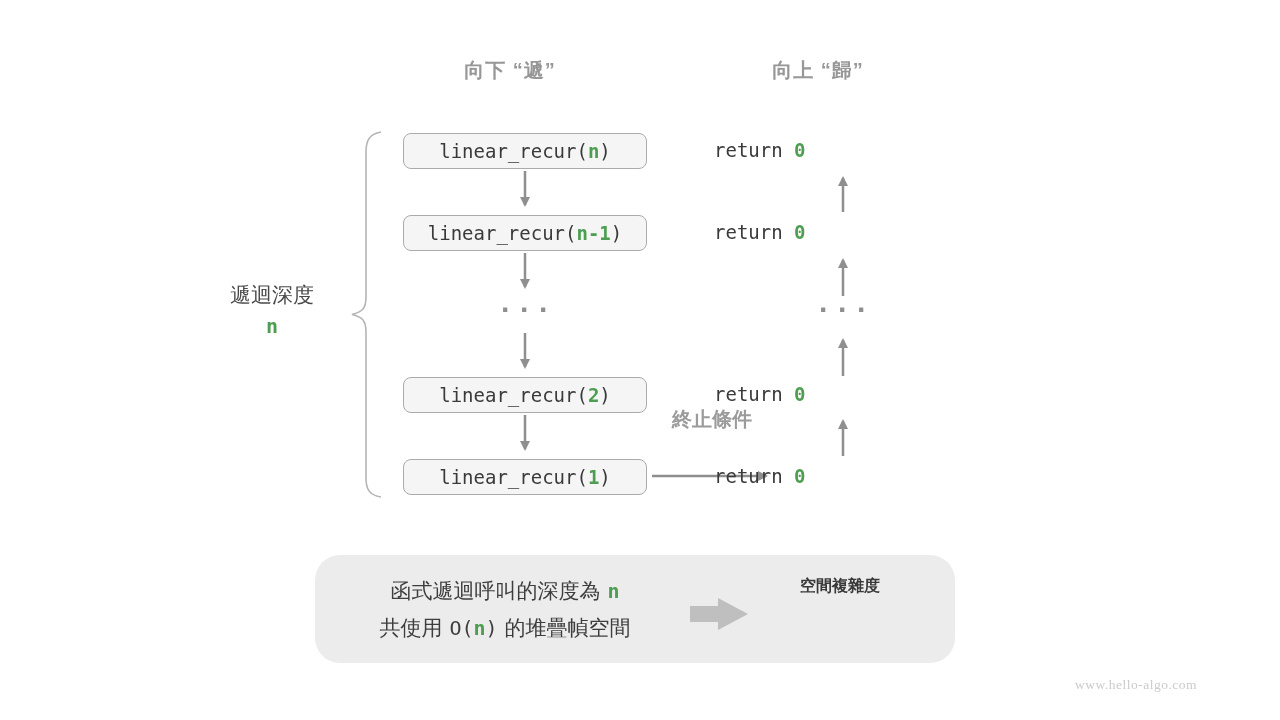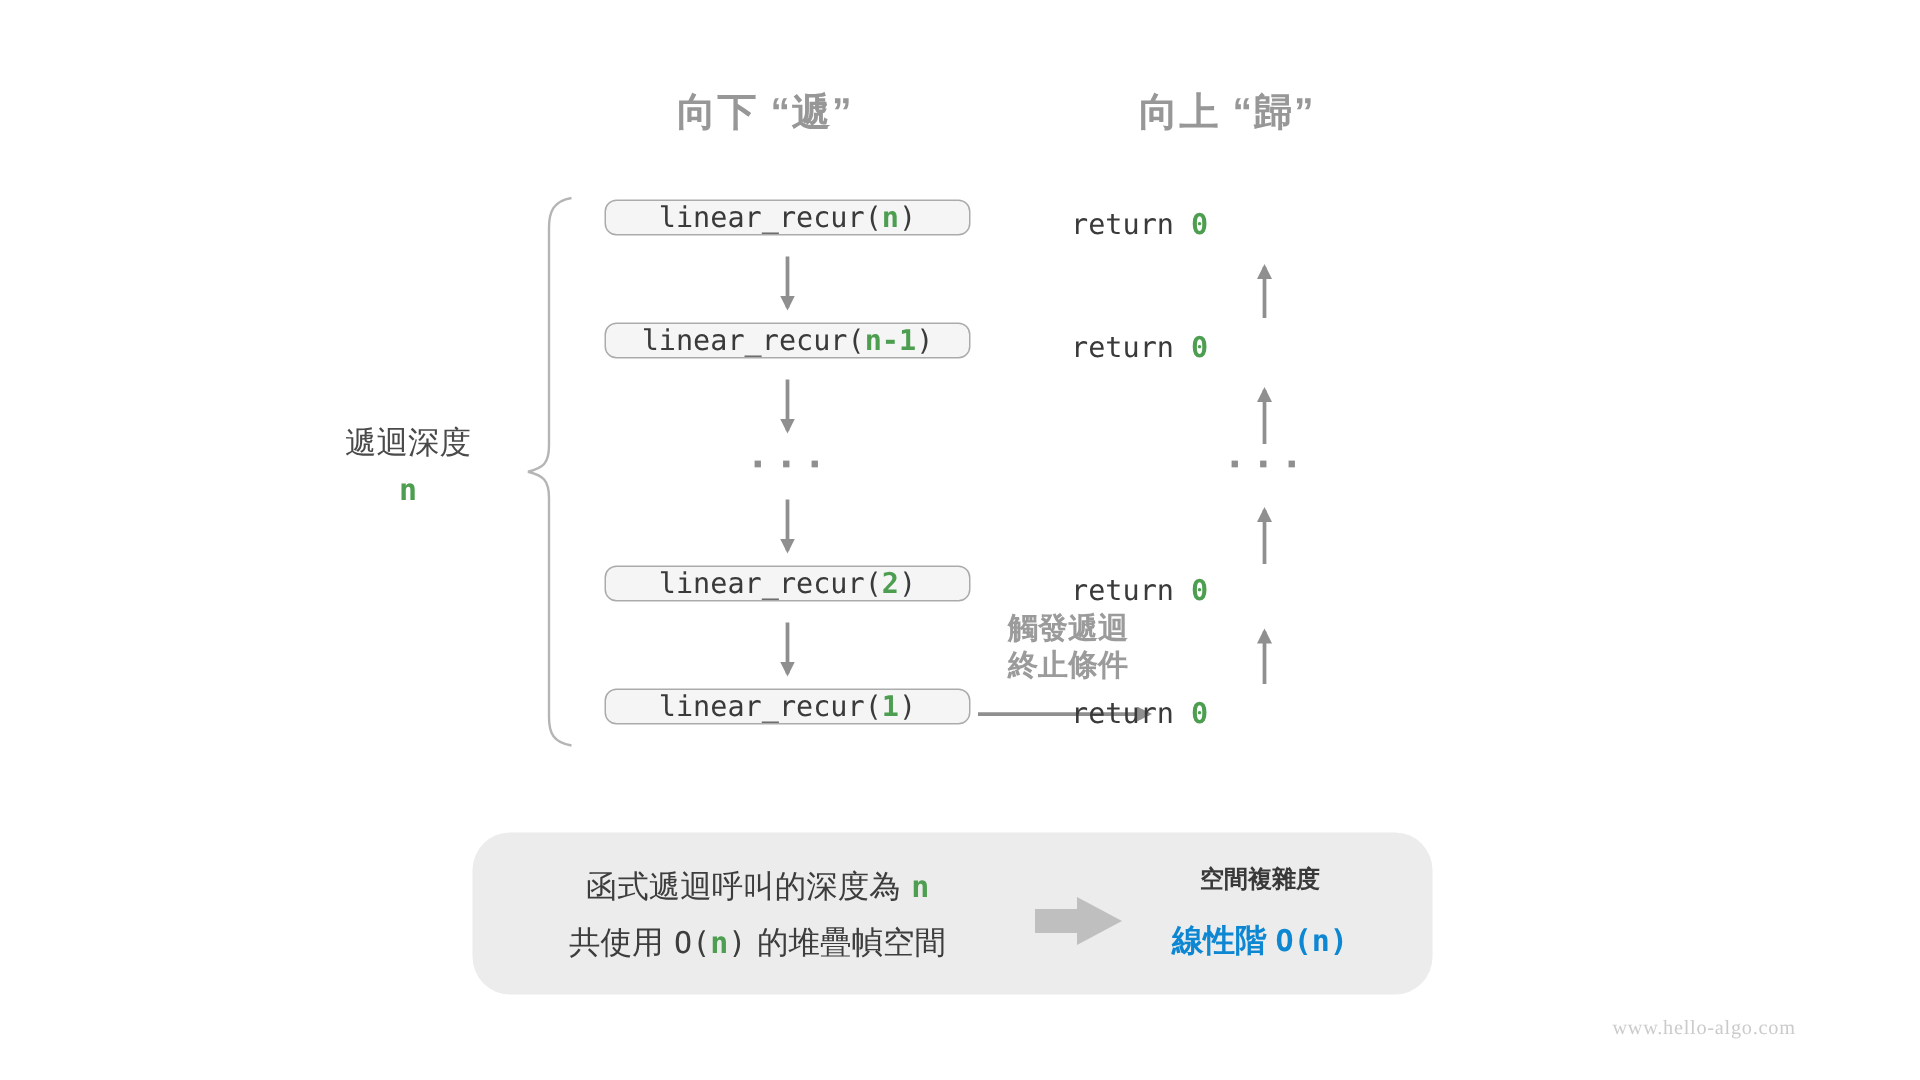--- a/index.html
+++ b/index.html
@@ -5,37 +5,37 @@
   * { margin:0; padding:0; box-sizing:border-box; }
   html,body { background:#ffffff; }
   .canvas {
     position:relative; width:1280px; height:720px; background:#ffffff;
     font-family:"Liberation Sans","DejaVu Sans",sans-serif; overflow:hidden;
   }
   .code { font-family:"DejaVu Sans Mono","Liberation Mono",monospace; }
   .green { color:#4d9e50; font-weight:bold; }
 
   .hdr {
-    position:absolute; top:57px; font-size:26px; font-weight:bold;
+    position:absolute; top:57px; font-size:20px; font-weight:bold;
     color:#979797; text-align:center; letter-spacing:1px;
   }
   .hdr-down { left:390px; width:240px; }
   .hdr-up   { left:728px; width:180px; }
 
   .depth-title {
     position:absolute; left:207px; top:281px; width:130px; text-align:center;
     font-size:21px; color:#4a4a4a;
   }
   .depth-value {
     position:absolute; left:207px; top:314px; width:130px; text-align:center;
     font-size:20px;
   }
 
   .call-box {
-    position:absolute; left:403px; width:244px; height:24px;
+    position:absolute; left:403px; width:244px; height:36px;
     background:#f5f5f5; border:1.5px solid #ababab; border-radius:8px;
     display:flex; align-items:center; justify-content:center;
     font-size:19px; color:#3a3a3a;
   }
   .dots {
     position:absolute; text-align:center; font-size:30px; font-weight:bold;
     color:#8f8f8f; letter-spacing:9px; line-height:34px;
   }
   .dots-left  { left:403px; width:244px; top:293px; text-indent:9px; }
   .dots-right { left:753px; width:180px; top:293px; text-indent:9px; }
@@ -142,35 +142,31 @@
   </div>
   <div class="dots dots-right">···</div>
   <div class="ret code" style="top:383px">
     <span>return </span><span class="green">0</span>
   </div>
   <div class="ret code" style="top:465px">
     <span>return </span><span class="green">0</span>
   </div>
 
   <div class="term-note">
-    <div>觸發遞迴</div>
     <div>終止條件</div>
   </div>
 
   <div class="summary-panel">
     <div class="sum-line sum-line-1">
       <span>函式遞迴呼叫的深度為</span><span class="code green">n</span>
     </div>
     <div class="sum-line sum-line-2">
       <span>共使用</span><span class="codegrp"><span class="code">O(</span><span class="code green">n</span><span class="code">)</span></span><span>的堆疊幀空間</span>
     </div>
     <svg class="block-arrow" width="58" height="32" viewBox="0 0 58 32">
       <polygon points="0,8 28,8 28,0 58,16 28,32 28,24 0,24" fill="#bfbfbf"></polygon>
     </svg>
     <div class="sum-right-title">空間複雜度</div>
-    <div class="sum-right-result">
-      <span>線性階</span><span class="code">O(n)</span>
-    </div>
   </div>
 
   <div class="watermark code">www.hello-algo.com</div>
 
 </div>
 
 </body></html>

